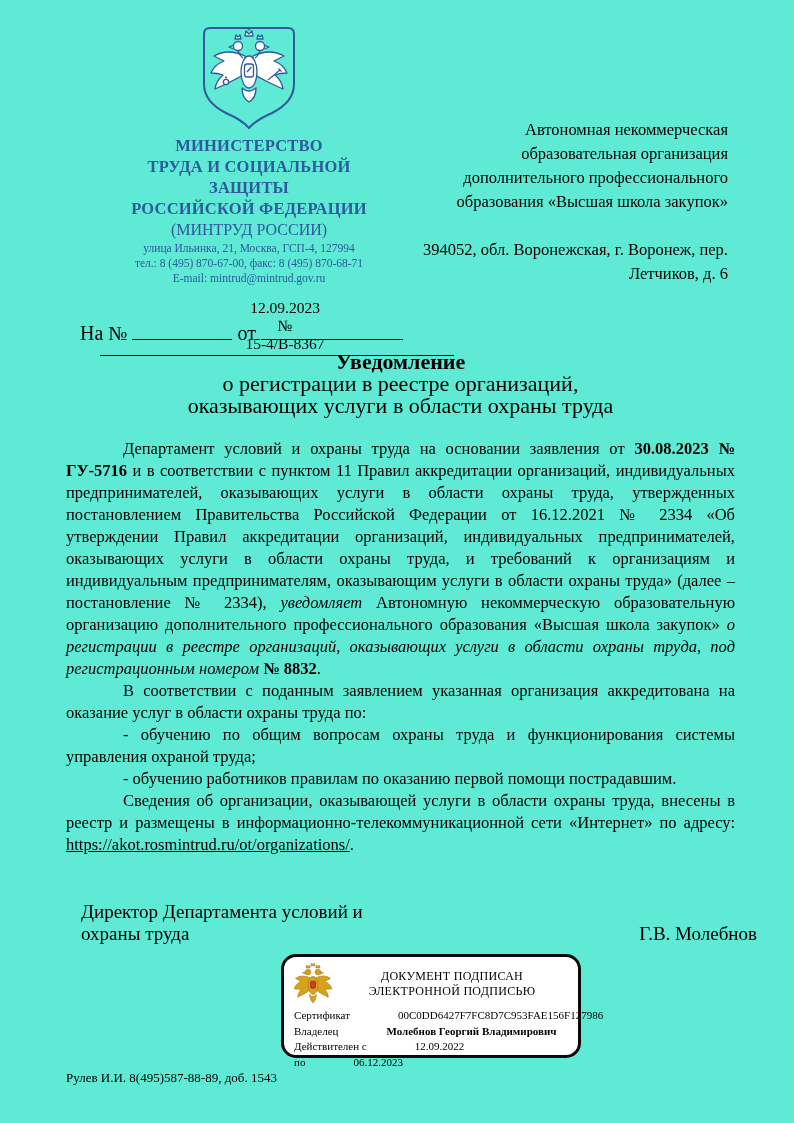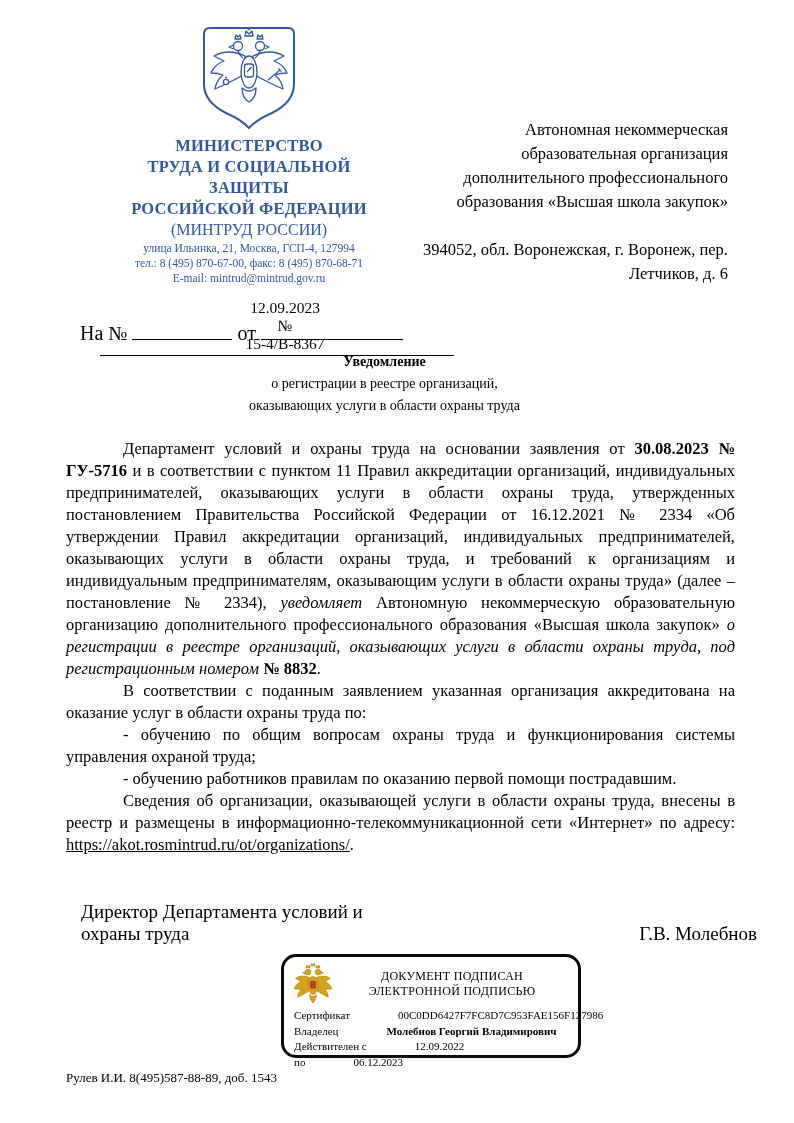--- a/index.html
+++ b/index.html
@@ -1,18 +1,18 @@
 <!DOCTYPE html>
 <html><head>
 <meta charset="utf-8">
 <style>
   html,body { margin:0; padding:0; background:#888; }
   .page {
     position:relative; width:794px; height:1123px; margin:0 auto;
-    background:#ffffff; overflow:hidden;
+    background:#5eead4; overflow:hidden;
     font-family:"Liberation Serif","DejaVu Serif",serif; color:#000;
   }
   
   .letterhead { position:absolute; left:66px; top:26px; width:366px; text-align:center; color:#2e5a9e; }
   .emblem { display:block; margin:0 auto; }
   .ministry-name { margin-top:3px; font-weight:bold; font-size:16.5px; line-height:21px; white-space:pre-line; letter-spacing:.2px; }
   .ministry-short { font-size:16px; line-height:22px; }
   .lh-addr { font-size:11.5px; line-height:15px; }
   .date-row {
     margin:13px auto 0 34px; width:310px; display:flex; justify-content:space-between;
@@ -20,21 +20,21 @@
     color:#000; font-size:15.5px;flex-direction:column;
   }
   
   .recipient { position:absolute; left:413px; top:118px; width:315px; font-size:16.5px; line-height:24px; text-align:right; }
   .recipient .addr { margin-top:24px; }
   
   .ref-line { position:absolute; left:80px; top:322px; font-size:20px; }
   .blank { display:inline-block; border-bottom:1px solid #000; height:14px; margin:0 5px; }
   .blank.b1 { width:100px; } .blank.b2 { width:142px; }
   
-  .doc-title { position:absolute; left:50px; top:351px; width:669px; text-align:center; font-size:14px; line-height:22px; }
+  .doc-title { position:absolute; left:66px; top:351px; width:669px; text-align:center; font-size:22px; line-height:22px; }
   .doc-title .t1 { font-weight:bold; }
   
   .body-text { position:absolute; left:66px; top:438px; width:669px; font-size:16.5px; line-height:22px; text-align:justify; }
   .body-text p { margin:0; text-indent:57px; }
   .i { font-style:italic; } .b { font-weight:bold; }
   .doc-link { color:#000; text-decoration:underline; }
   
   .sign-row { position:absolute; left:81px; top:901px; width:676px; display:flex; justify-content:space-between; align-items:flex-end; font-size:19px; line-height:22px; }
   .sign-pos { white-space:pre-line; }
   

